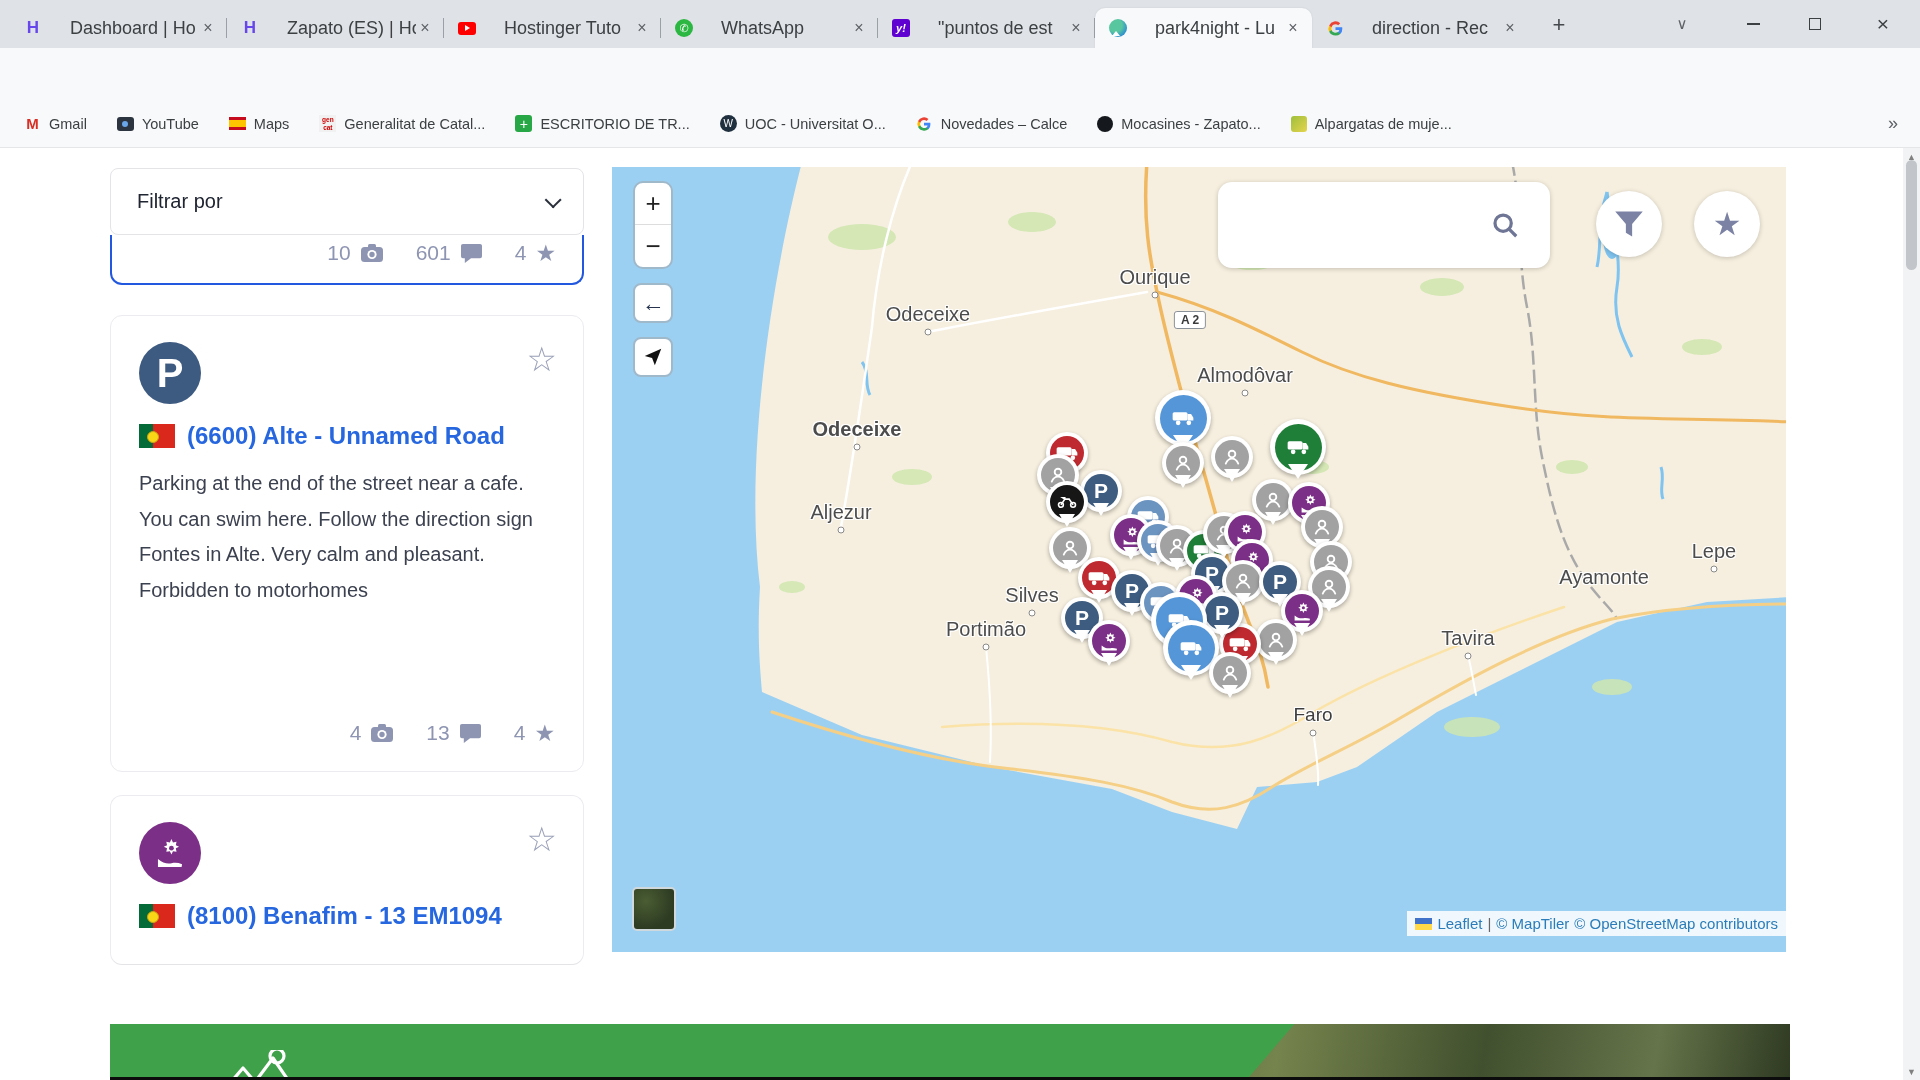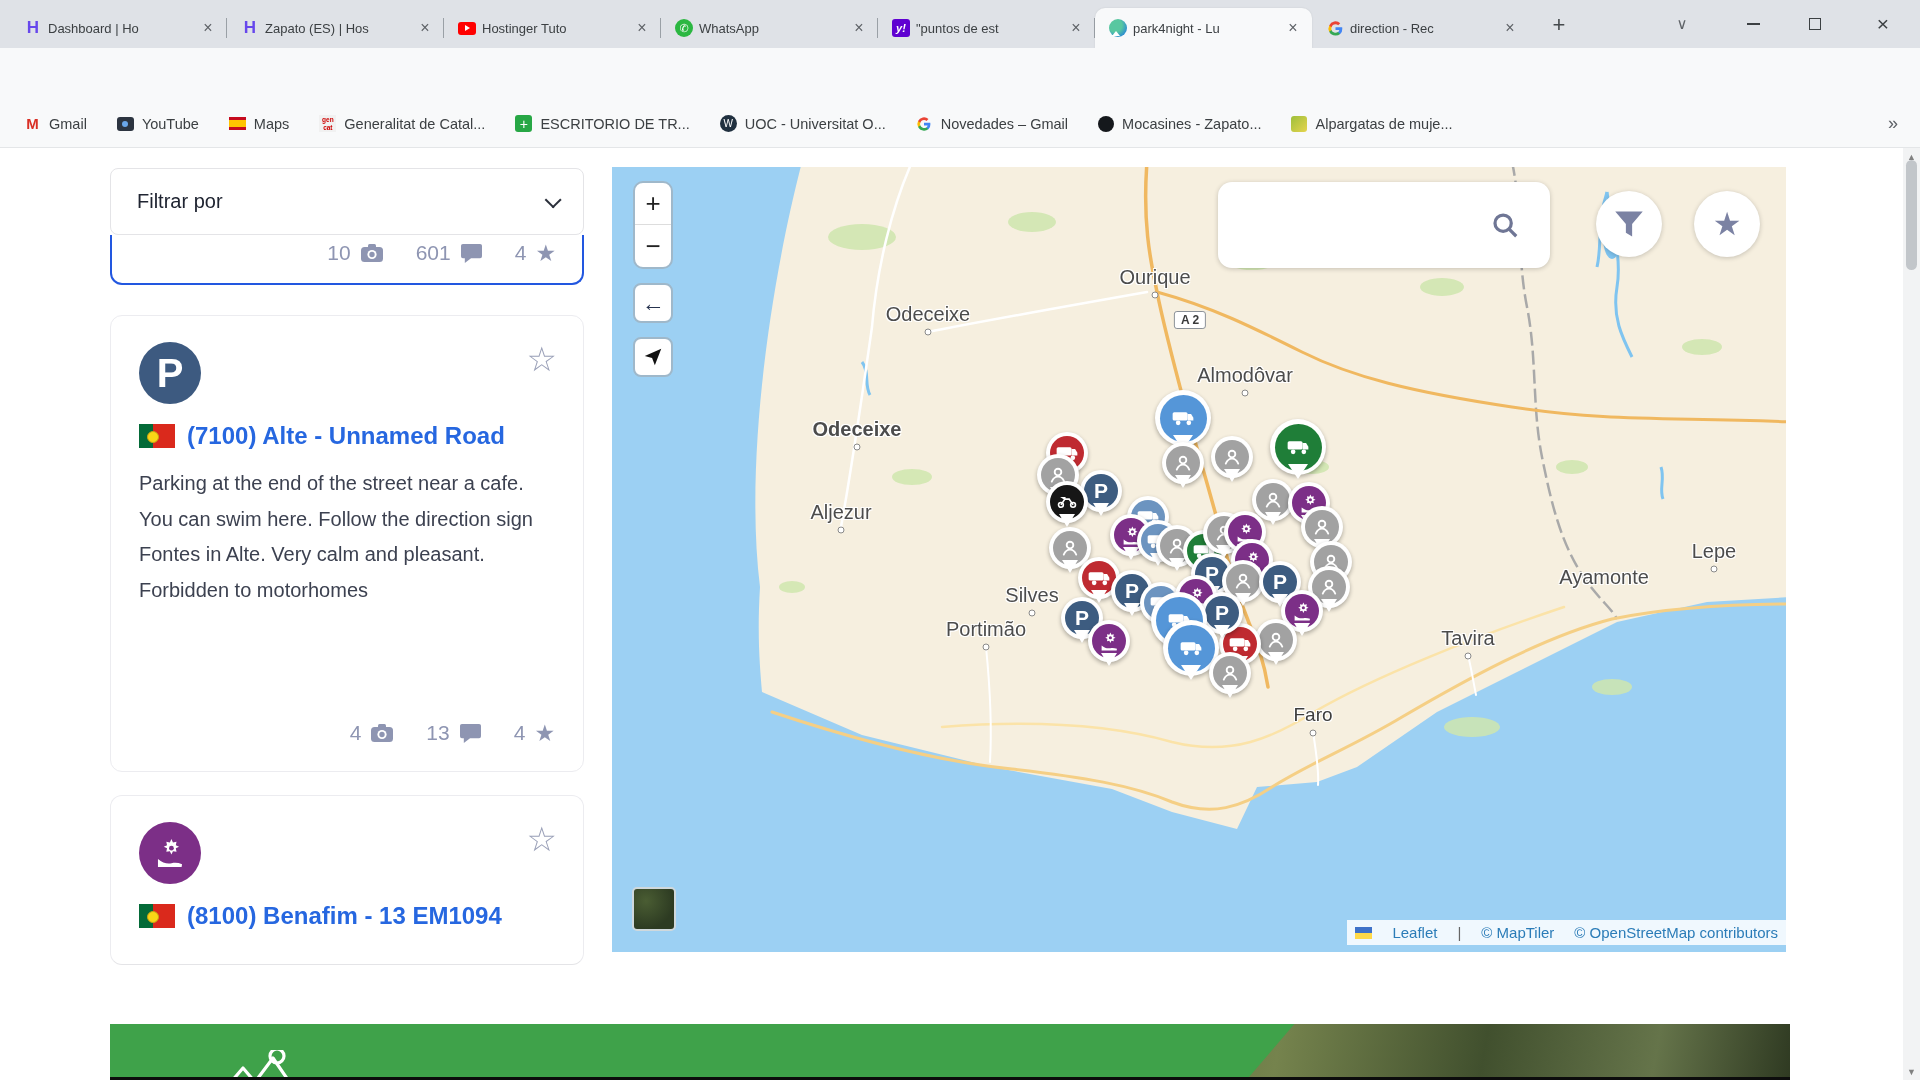--- a/index.html
+++ b/index.html
@@ -7,21 +7,21 @@
     font-family:"Liberation Sans", sans-serif; }
 
   
   .tabbar { position:absolute; left:0; top:0; width:1920px; height:48px; background:#dfe2e7; }
   .tabs { position:absolute; left:10px; top:8px; display:flex; height:40px; }
   .tab { position:relative; width:217px; height:40px; display:flex; align-items:center;
     padding:0 10px 0 14px; cursor:pointer; border-radius:10px 10px 0 0; }
   .tab:not(.active):not(:last-child)::after { content:''; position:absolute; right:0; top:10px;
     width:1px; height:20px; background:#9aa0a6; }
   .tab.active { background:#f8f9fa; box-shadow:0 0 2px rgba(0,0,0,.1); }
-  .tab-title { flex:1; font-size:13px; color:#3c4043; white-space:nowrap; overflow:hidden; margin-left:6px; }
+  .tab-title { flex:1; font-size:18px; color:#3c4043; white-space:nowrap; overflow:hidden; margin-left:28px; }
   .tab-close { width:18px; height:18px; border-radius:50%; text-align:center; line-height:17px;
     font-size:16px; color:#5f6368; flex:none; }
   .fav { width:18px; height:18px; flex:none; display:flex; align-items:center; justify-content:center; }
   .fav-hostinger { color:#6747ec; font-weight:bold; font-size:17px; }
   .fav-youtube { width:18px; height:13px; background:#f00; border-radius:3px; position:relative; }
   .fav-youtube::after { content:''; position:absolute; left:6.5px; top:3.5px; border:3px solid transparent;
     border-left:5px solid #fff; }
   .fav-whatsapp { width:18px; height:18px; border-radius:50%; background:#2bb741; color:#fff; font-size:11px;
     display:flex; align-items:center; justify-content:center; }
   .fav-yahoo { width:18px; height:18px; background:#5f01d1; border-radius:3px; color:#fff; font-weight:bold;
@@ -141,22 +141,22 @@
     font-size:21px; color:#3b4252; padding:0 52px 0 18px; font-family:"Liberation Sans",sans-serif; }
   .search-mag { position:absolute; right:30px; z-index:7; }
   .circlebtn { position:absolute; top:24px; width:66px; height:66px; border-radius:50%; background:#fff;
     box-shadow:0 1px 5px rgba(0,0,0,.2); display:flex; align-items:center; justify-content:center; z-index:6; }
   .btn-filter { left:984px; } .btn-fav { left:1082px; }
   .btn-fav span { font-size:32px; color:#7b82a3; line-height:1; }
 
   .minimap { position:absolute; left:20px; top:720px; width:44px; height:44px; border:2px solid #cfd8dc;
     border-radius:5px; z-index:6;
     background:radial-gradient(circle at 30% 30%, #4a5d33, #2d3b22 70%),#2d3b22; }
-  .attrib { position:absolute; right:0; bottom:7px; height:25px; background:rgba(255,255,255,.85);
-    display:flex; align-items:center; gap:20px; padding:0 8px; z-index:6; font-size:15px; color:#2b7cb8; }
+  .attrib { position:absolute; right:0; bottom:16px; height:25px; background:rgba(255,255,255,.85);
+    display:flex; align-items:center; gap:5px; padding:0 8px; z-index:6; font-size:15px; color:#2b7cb8; }
   .ua-flag { width:17px; height:12px; background:linear-gradient(#3f72c8 0 50%, #ffd948 50%); }
 
   
   .banner { position:absolute; left:110px; top:1024px; width:1680px; height:56px; overflow:hidden; }
   .banner-photo { position:absolute; left:1000px; top:0; width:680px; height:53px;
     background:linear-gradient(100deg,#5a6b3a 0%,#75834d 25%,#41502e 55%,#65744a 80%,#2f3a22 100%); }
   .banner-green { position:absolute; left:0; top:0; width:1680px; height:53px; background:#3fa24a;
     clip-path:polygon(0 0, 70.5% 0, 67.8% 100%, 0 100%); }
   .banner-strip { position:absolute; left:0; bottom:0; width:1680px; height:3px; background:#0c0c0c; }
   .banner-logo { position:absolute; left:105px; top:26px; }
@@ -308,21 +308,21 @@
   </div>
   <div class="bm">
     <span class="bmi">
       <svg width="16" height="16" viewBox="0 0 24 24">
           <path fill="#4285F4" d="M21.6 12.2c0-.7-.1-1.4-.2-2H12v4h5.4a4.6 4.6 0 0 1-2 3v2.5h3.2a9.6 9.6 0 0 0 3-7.5z"></path>
           <path fill="#34A853" d="M12 22a9.4 9.4 0 0 0 6.6-2.4l-3.2-2.5a6 6 0 0 1-9-3.1H3.1v2.6A9.9 9.9 0 0 0 12 22z"></path>
           <path fill="#FBBC05" d="M6.4 14a5.9 5.9 0 0 1 0-3.8V7.6H3.1a9.9 9.9 0 0 0 0 8.9z"></path>
           <path fill="#EA4335" d="M12 5.9c1.5 0 2.8.5 3.8 1.5l2.9-2.9A9.9 9.9 0 0 0 3.1 7.6l3.3 2.6A6 6 0 0 1 12 5.9z"></path>
         </svg>
     </span>
-    <span class="bm-label">Novedades – Gmail</span>
+    <span class="bm-label">Novedades – Calce</span>
   </div>
   <div class="bm">
     <span class="bmi bmi-dot"></span>
     <span class="bm-label">Mocasines - Zapato...</span>
   </div>
   <div class="bm">
     <span class="bmi bmi-leaf"></span>
     <span class="bm-label">Alpargatas de muje...</span>
   </div>
   <div class="bm-overflow">»</div>
@@ -351,21 +351,21 @@
     <span class="stat-num">4</span>
     <span class="stat-star">★</span>
   </div>
 </div>
 
 <div class="card card2">
   <div class="poi-circle poi-parking">P</div>
   <span class="fav-star">☆</span>
   <div class="titlerow">
     <span class="flag-pt"></span>
-    <span class="card-title">(7100) Alte - Unnamed Road</span>
+    <span class="card-title">(6600) Alte - Unnamed Road</span>
   </div>
   <p class="card-desc">Parking at the end of the street near a cafe. You can swim here. Follow the direction sign Fontes in Alte. Very calm and pleasant. Forbidden to motorhomes</p>
   <div class="statsrow">
     <span class="stat-num">4</span>
     <svg width="24" height="20" viewBox="0 0 24 20">
         <rect x="1" y="4" width="22" height="15" rx="3.5" fill="#8e95b2"></rect>
         <rect x="8" y="1" width="8" height="5" rx="1.5" fill="#8e95b2"></rect>
         <circle cx="12" cy="11.5" r="4.6" fill="#fff"></circle>
         <circle cx="12" cy="11.5" r="2.7" fill="#8e95b2"></circle>
       </svg>

